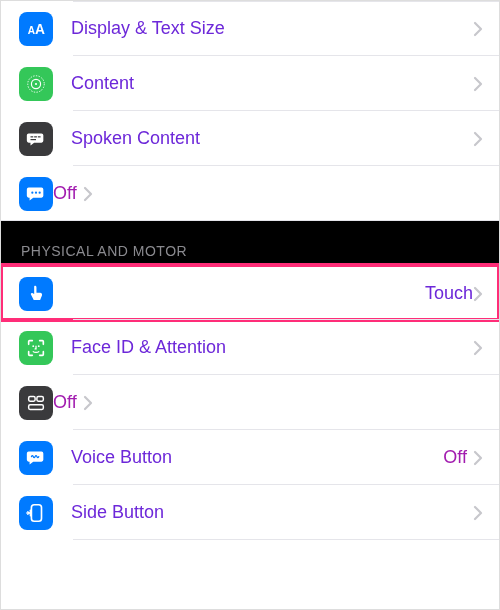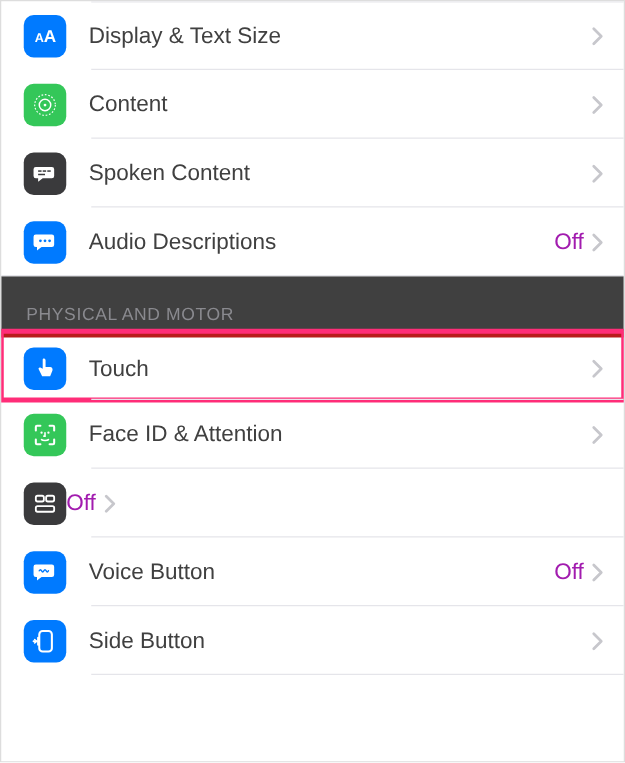--- a/index.html
+++ b/index.html
@@ -1,22 +1,22 @@
 <!DOCTYPE html>
 <html><head>
 <meta charset="utf-8">
 <style>
   * { box-sizing: border-box; margin: 0; padding: 0; }
   html, body { width: 500px; height: 610px; font-family: -apple-system, "Helvetica Neue", Arial, sans-serif; background: #fff; }
   .screen { width: 500px; height: 610px; border: 1px solid #ddd; overflow: hidden; }
-  .group-gap { background: #404040; height: 44px; display: flex; align-items: flex-end; padding: 0 20px 6px 20px; }
+  .group-gap { background: #000000; height: 44px; display: flex; align-items: flex-end; padding: 0 20px 6px 20px; }
   .group-header { font-size: 14px; color: #8a8a8f; letter-spacing: 0.5px; }
   .row { display: flex; align-items: center; height: 55px; padding-left: 18px; position: relative; }
   .row .icon-wrap { width: 34px; height: 34px; border-radius: 8px; display: flex; align-items: center; justify-content: center; flex-shrink: 0; }
-  .row .label { margin-left: 18px; font-size: 18px; color: #404040; flex: 1; }
+  .row .label { margin-left: 18px; font-size: 18px; color: #6d28d9; flex: 1; }
   .row .value { font-size: 18px; color: #a21caf; margin-right: 6px; }
   .row .chev { color: #c7c7cc; margin-right: 16px; flex-shrink: 0; }
   .sep { position: absolute; left: 72px; right: 0; bottom: 0; height: 1px; background: #e5e5ea; }
   .sep-top { position: absolute; left: 72px; right: 0; top: 0; height: 1px; background: #e5e5ea; }
   .row.full-sep .sep { left: 0; }
   .highlight { outline: 4px solid #ff2d78; outline-offset: -2px; }
   svg { display: block; }
   .blue { background: #007aff; }
   .green { background: #34c759; }
   .dark { background: #3a3a3c; }
@@ -81,35 +81,34 @@
 
   <div class="row full-sep">
     <div class="icon-wrap blue">
       <svg width="22" height="22" viewBox="0 0 24 24">
           <path d="M4 5 h14 a2 2 0 0 1 2 2 v7 a2 2 0 0 1 -2 2 h-9 l-4 3 v-3 h-1 a2 2 0 0 1 -2 -2 v-7 a2 2 0 0 1 2 -2 z" fill="#fff"></path>
           <circle cx="8" cy="10.5" r="1.2" fill="#007aff"></circle>
           <circle cx="12" cy="10.5" r="1.2" fill="#007aff"></circle>
           <circle cx="16" cy="10.5" r="1.2" fill="#007aff"></circle>
         </svg>
     </div>
-    <span class="label">Audio Descriptions</span>
     <span class="value">Off</span>
     <span class="chev">
         <svg width="10" height="16" viewBox="0 0 10 16">
           <path d="M2 2 L8 8 L2 14" stroke="#c7c7cc" stroke-width="2.2" fill="none" stroke-linecap="round" stroke-linejoin="round"></path>
         </svg>
       </span>
     <div class="sep"></div>
   </div>
 
   <div class="group-gap">
     <span class="group-header">PHYSICAL AND MOTOR</span>
   </div>
 
-  <div class="row highlight" style="border-top:5px solid #b91c1c;">
+  <div class="row highlight" style="border-top:2px solid #b91c1c;text-align:right;">
     <div class="icon-wrap blue">
       <svg width="22" height="22" viewBox="0 0 24 24">
           <path d="M10 4 v8 l-2 -1 c-1 -0.5 -2 0.5 -1.5 1.5 l3 6 h7 l2 -5 c0.5 -1.5 -0.5 -3 -2 -3 h-4 v-6 c0 -1 -1 -1.5 -1.5 -1.5 s-1 0.5 -1 1 z" fill="#fff"></path>
         </svg>
     </div>
     <span class="label">Touch</span>
     <span class="chev">
         <svg width="10" height="16" viewBox="0 0 10 16">
           <path d="M2 2 L8 8 L2 14" stroke="#c7c7cc" stroke-width="2.2" fill="none" stroke-linecap="round" stroke-linejoin="round"></path>
         </svg>

